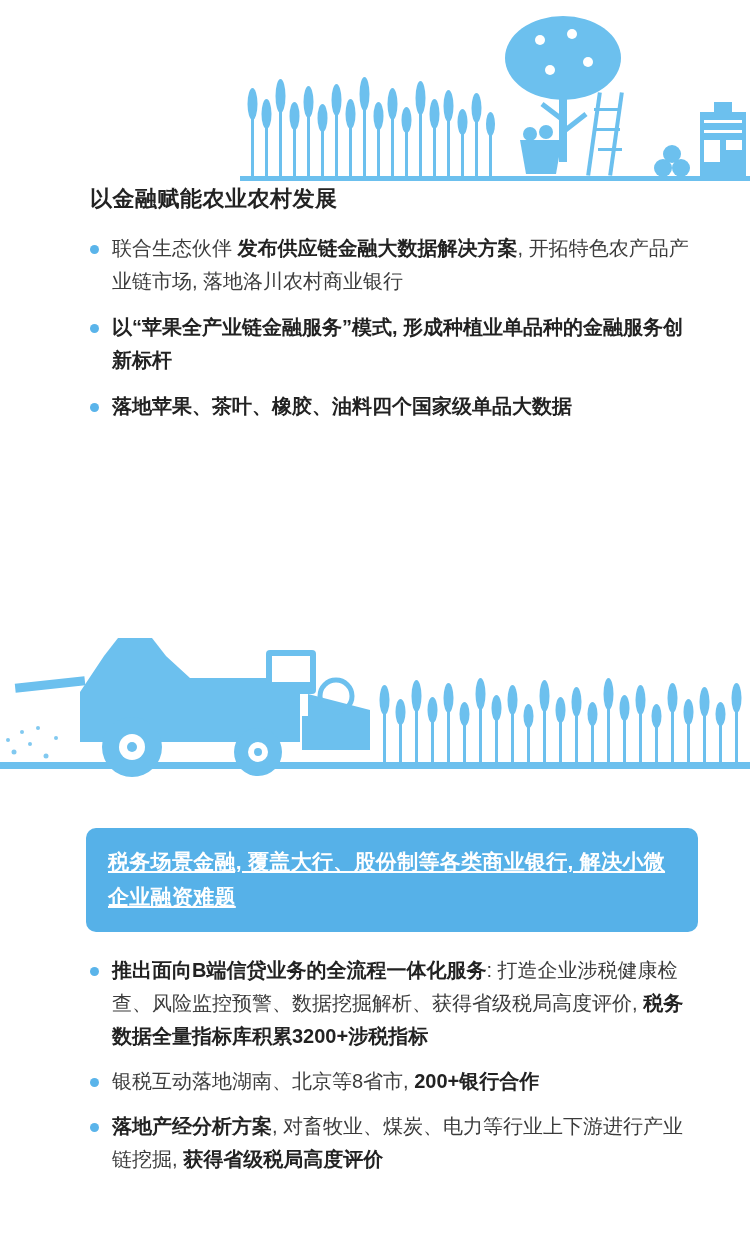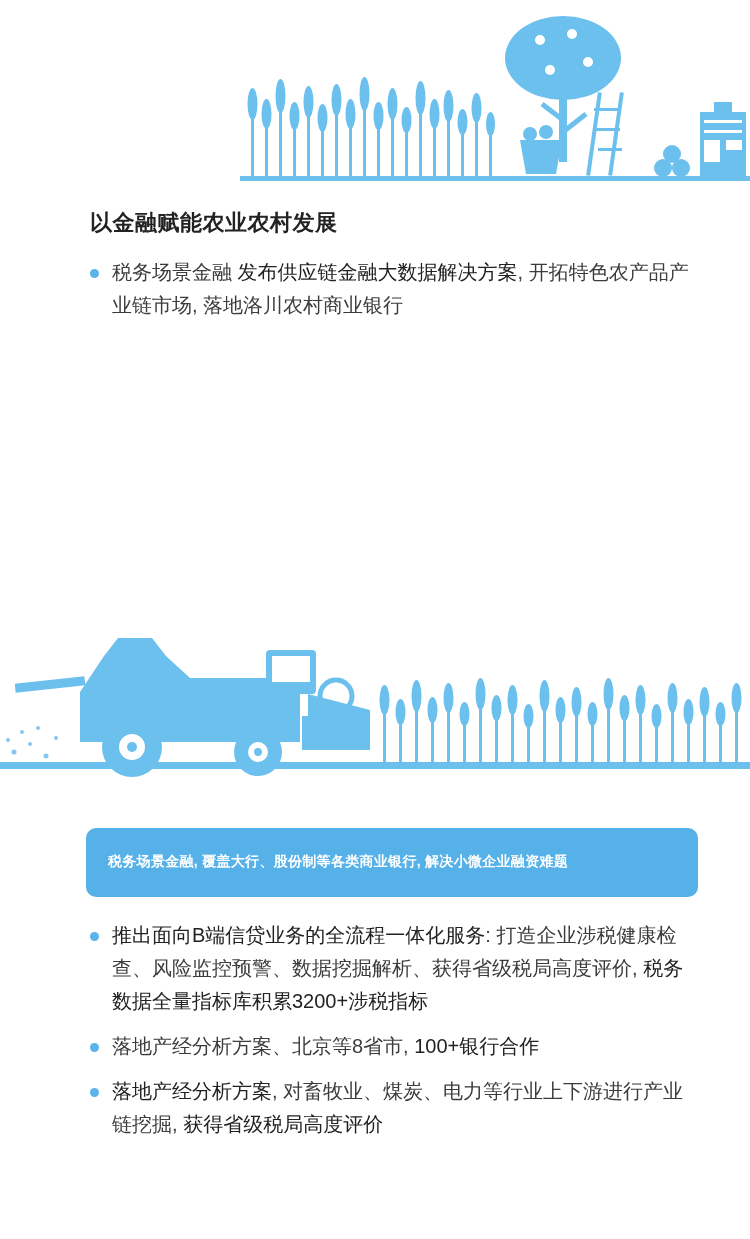--- a/index.html
+++ b/index.html
@@ -29,21 +29,21 @@
     top: 0;
     width: 750px;
     height: 190px;
   }
   .illus-top svg { display: block; }
 
   
   .section-one {
     position: absolute;
     left: 0;
-    top: 208px;
+    top: 184px;
     width: 750px;
   }
   .s1-title {
     margin: 0 0 18px 90px;
     font-size: 22px;
     font-weight: bold;
     color: #222222;
     letter-spacing: 0.5px;
   }
 
@@ -63,21 +63,21 @@
   ul.bullets > li::before {
     content: "";
     position: absolute;
     left: 0;
     top: 13px;
     width: 9px;
     height: 9px;
     border-radius: 50%;
     background: #5ab4ea;
   }
-  .b { font-weight: normal; color: #222222; margin-top: 13px; }
+  .b { font-weight: bold; color: #222222; margin-top: 13px; }
 
   
   .illus-mid {
     position: absolute;
     left: 0;
     top: 612px;
     width: 750px;
     height: 185px;
   }
   .illus-mid svg { display: block; }
@@ -88,24 +88,25 @@
     left: 0;
     top: 828px;
     width: 750px;
   }
   .banner {
     margin: 0 52px 0 86px;
     background: #56b1e8;
     border-radius: 10px;
     padding: 16px 22px 18px 22px;
     color: #ffffff;
-    font-size: 14px;
+    font-size: 21px;
     font-weight: bold;
     line-height: 35px;
     letter-spacing: 0.3px;
+    text-decoration: underline;
   }
   .section-two ul.bullets {
     margin-top: 22px;
   }
   .section-two ul.bullets > li {
     margin: 0 56px 12px 90px;
   }
 </style>
 </head>
 <body>
@@ -236,21 +237,23 @@
           <rect x="26" y="28" width="16" height="10" fill="#ffffff"></rect>
           <rect x="14" y="-10" width="18" height="10"></rect>
         </g>
       </g>
     </svg>
   </div>
 
   <div class="section-one">
     <h2 class="s1-title">以金融赋能农业农村发展</h2>
     <ul class="bullets">
-      <li><span><span>税务场景金融 </span><span class="b">发布供应链金融大数据解决方案</span><span>, 开拓特色农产品产业链市场, 落地洛川农村商业银行</span></span></li>
+      <li><span><span>联合生态伙伴 </span><span class="b">发布供应链金融大数据解决方案</span><span>, 开拓特色农产品产业链市场, 落地洛川农村商业银行</span></span></li>
+      <li><span><span class="b">以“苹果全产业链金融服务”模式, 形成种植业单品种的金融服务创新标杆</span></span></li>
+      <li><span><span class="b">落地苹果、茶叶、橡胶、油料四个国家级单品大数据</span></span></li>
     </ul>
   </div>
 
   <div class="illus-mid">
     <svg width="750" height="185" viewBox="0 0 750 185" xmlns="http://www.w3.org/2000/svg">
       <g fill="#6cc0ee">
 
         <g>
           <g transform="translate(380,0)">
             <rect x="3" y="92" width="3" height="64"></rect>
@@ -385,18 +388,18 @@
           <circle cx="38" cy="116" r="2"></circle>
         </g>
       </g>
     </svg>
   </div>
 
   <div class="section-two">
     <div class="banner">税务场景金融, 覆盖大行、股份制等各类商业银行, 解决小微企业融资难题</div>
     <ul class="bullets">
       <li><span><span class="b">推出面向B端信贷业务的全流程一体化服务</span><span>: 打造企业涉税健康检查、风险监控预警、数据挖掘解析、获得省级税局高度评价, </span><span class="b">税务数据全量指标库积累3200+涉税指标</span></span></li>
-      <li><span><span>落地产经分析方案、北京等8省市, </span><span class="b">100+银行合作</span></span></li>
+      <li><span><span>银税互动落地湖南、北京等8省市, </span><span class="b">200+银行合作</span></span></li>
       <li><span><span class="b">落地产经分析方案</span><span>, 对畜牧业、煤炭、电力等行业上下游进行产业链挖掘, </span><span class="b">获得省级税局高度评价</span></span></li>
     </ul>
   </div>
 
 </div>
 
 </body></html>

